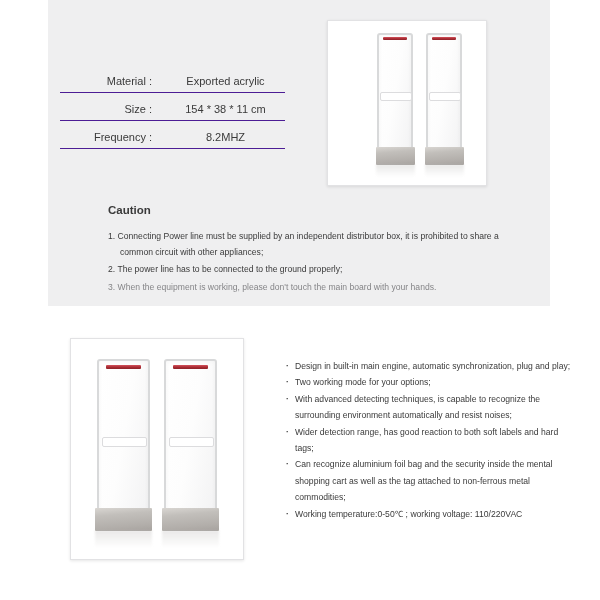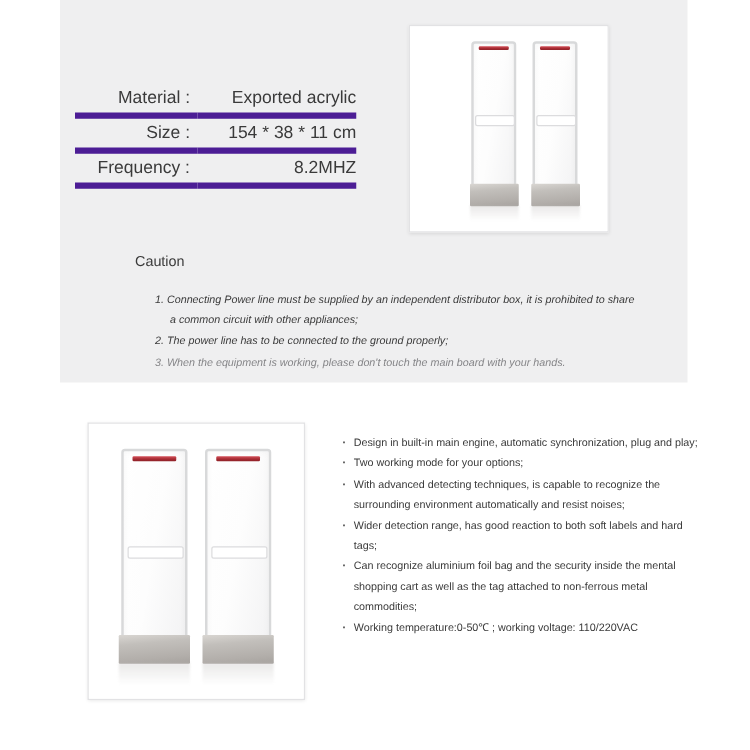--- a/index.html
+++ b/index.html
@@ -29,56 +29,55 @@
   
   .spec-table {
     position: absolute;
     left: 60px;
     top: 64px;
     width: 225px;
     border-collapse: collapse;
   }
   .spec-table tr { height: 28px; }
   .spec-table td {
-    font-size: 14px;
-    color: #3a3a3a;
-    border-bottom: 5px solid #4c1d95;
+    font-size: 11px;
+    color: #3a3a3a;
+    border-bottom: 1px solid #4c1d95;
     padding: 0 0 5px 0;
     vertical-align: bottom;
     white-space: nowrap;
   }
   .spec-label {
     text-align: right;
     width: 92px;
     padding-right: 6px !important;
   }
   .spec-value {
-    text-align: right;
+    text-align: center;
     padding-left: 8px !important;
     margin-left: 38px;
   }
 
   
   .caution-wrap {
     position: absolute;
     left: 108px;
     top: 204px;
     width: 420px;
   }
   .caution-title {
     font-size: 11.5px;
     color: #3a3a3a;
     margin: 0 0 13px 0;
-    font-weight: normal;
+    font-weight: bold;
   }
   .caution-list {
-    margin: 16px;
+    margin: 0;
     padding: 0;
     list-style: none;
-    font-style: italic;
   }
   .caution-list li {
     font-size: 8.6px;
     line-height: 15.5px;
     color: #3a3a3a;
     padding-left: 12px;
     text-indent: -12px;
     margin-bottom: 2px;
   }
   .caution-list li.faded {
@@ -170,21 +169,21 @@
   
   .frame-bottom .ped-a { left: 15%; width: 31%; height: 78%; }
   .frame-bottom .ped-b { left: 54%; width: 31%; height: 78%; }
 
   
   .features {
     position: absolute;
     left: 270px;
     top: 342px;
     width: 290px;
-    margin: 4px;
+    margin: 16px;
     padding: 0;
     list-style: none;
   }
   .features li {
     font-size: 8.6px;
     line-height: 16.4px;
     color: #3a3a3a;
     padding-left: 9px;
     text-indent: -9px;
   }

